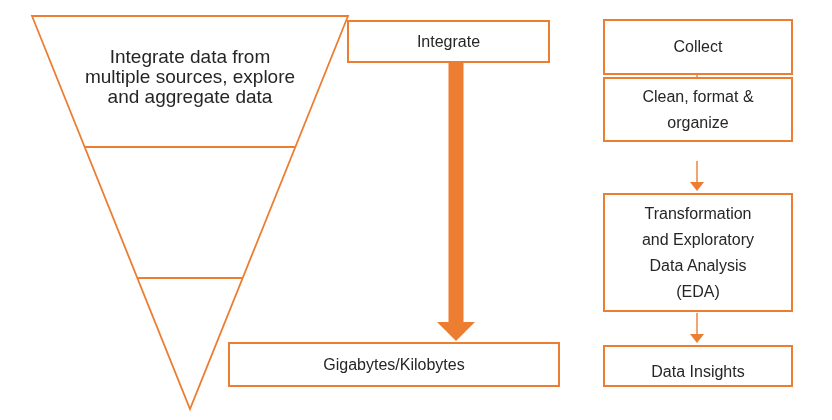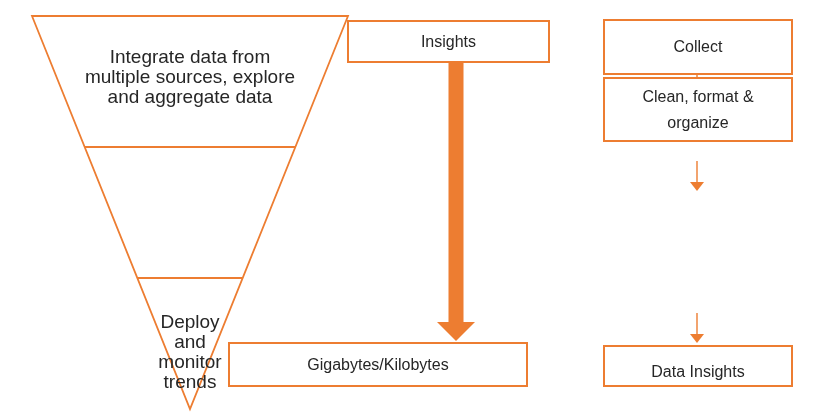--- a/index.html
+++ b/index.html
@@ -44,21 +44,21 @@
     display: flex;
     align-items: center;
     justify-content: center;
     text-align: center;
     font-size: 16px;
     line-height: 26px;
     white-space: pre-line;
     z-index: 3;
   }
   .box-terabytes  { left: 347px; top: 20px;  width: 203px; height: 43px; }
-  .box-gigabytes  { left: 228px; top: 342px; width: 300px; height: 45px; }
+  .box-gigabytes  { left: 228px; top: 342px; width: 332px; height: 45px; }
   .box-collect    { left: 603px; top: 19px;  width: 190px; height: 56px; }
   .box-clean      { left: 603px; top: 77px;  width: 190px; height: 65px; }
   .box-eda        { left: 603px; top: 193px; width: 190px; height: 119px; }
   .box-insights   { left: 603px; top: 345px; width: 190px; height: 42px; align-items: flex-end; }
 
   .funnel-text-1 { left: 75px;  top: 47px;  width: 230px; line-height: 20px; }
   .funnel-text-2 { left: 128px; top: 158px; width: 124px; line-height: 21px; }
   .funnel-text-3 { left: 146px; top: 312px; width: 88px;  line-height: 20px; }
 </style>
 </head>
@@ -87,35 +87,38 @@
 
     <g>
       <line class="conn-line" x1="697" y1="313" x2="697" y2="335"></line>
       <polygon class="conn-head" points="690,334 704,334 697,343"></polygon>
     </g>
   </svg>
 
   <div class="funnel-text funnel-text-1">Integrate data from
 multiple sources, explore
 and aggregate data</div>
-  <div class="funnel-text funnel-text-3">Deploy and
-monitor
-trends</div>
 
   <div class="box box-terabytes">
-    <span>Insights</span>
+    <span>Integrate</span>
   </div>
   <div class="box box-gigabytes">
     <span>Gigabytes/Kilobytes</span>
   </div>
 
   <div class="box box-collect">
     <span>Collect</span>
   </div>
   <div class="box box-clean">
     <span>Clean, format &amp;
 organize</span>
   </div>
+  <div class="box box-eda">
+    <span>Transformation
+and Exploratory
+Data Analysis
+(EDA)</span>
+  </div>
   <div class="box box-insights">
     <span>Data Insights</span>
   </div>
 
 </div>
 
 </body></html>

